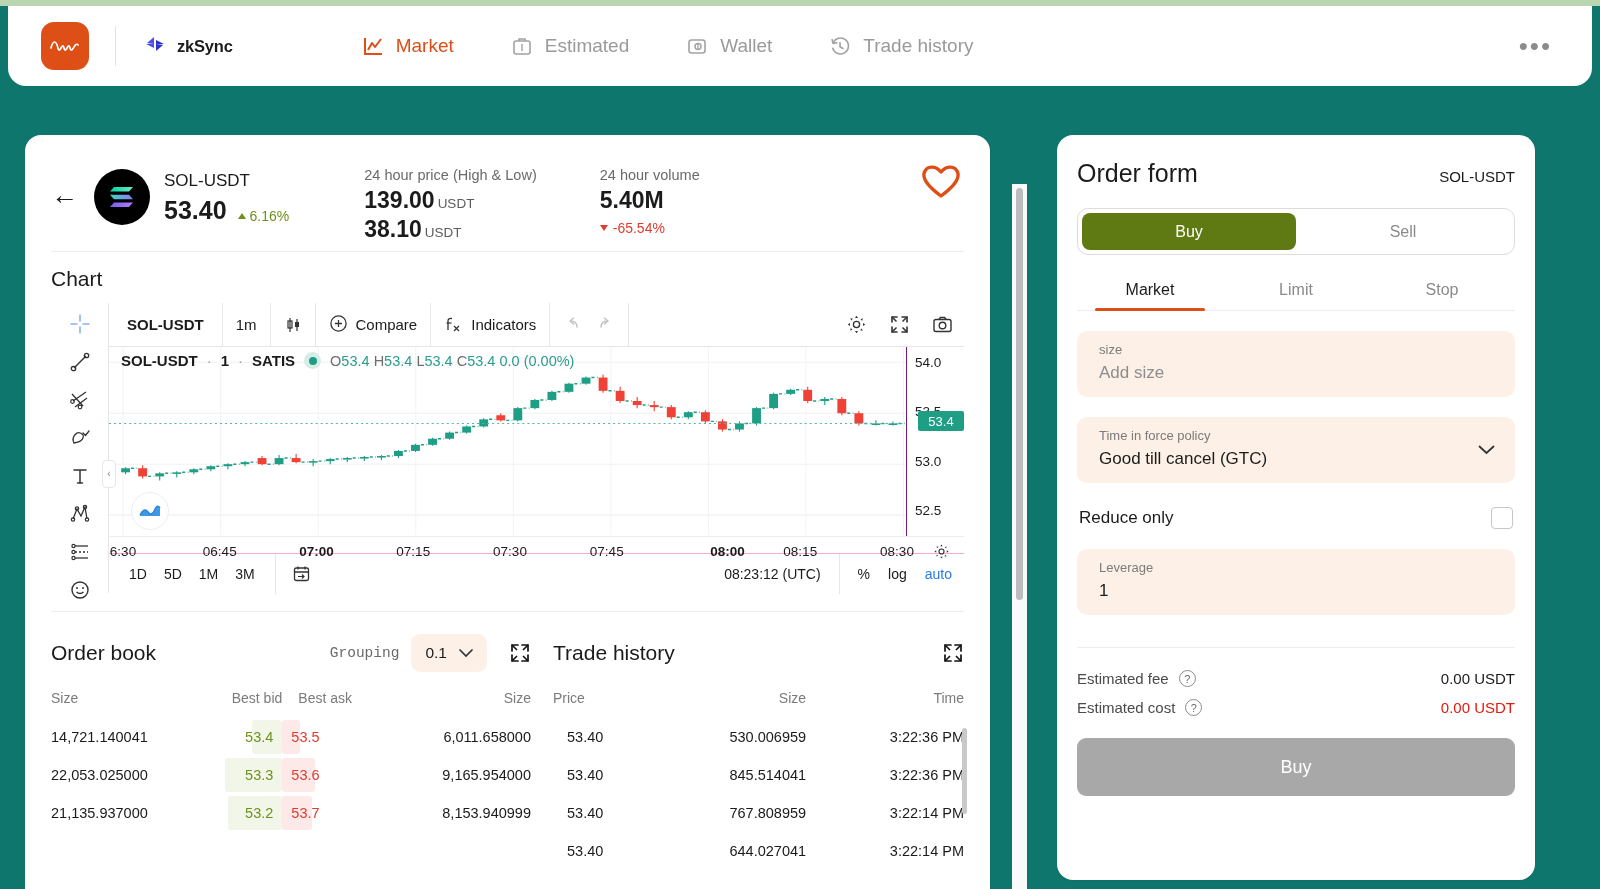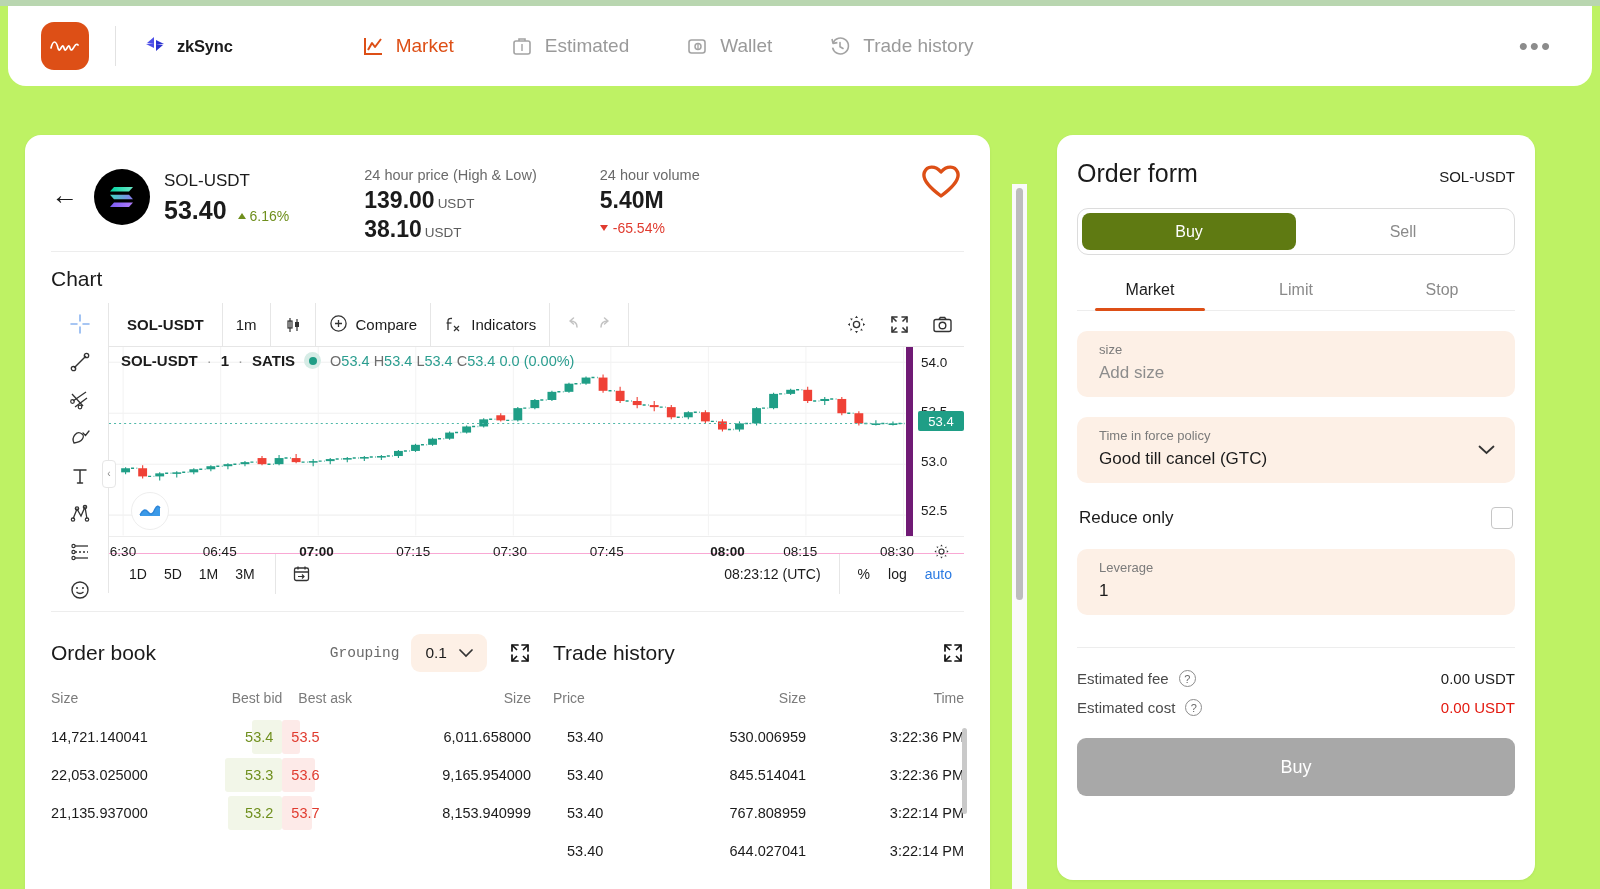--- a/index.html
+++ b/index.html
@@ -2,21 +2,21 @@
 <html><head>
 <meta charset="utf-8">
 <style>
   * { box-sizing: border-box; margin: 0; padding: 0; }
   html, body {
     width: 1600px; height: 889px;
     font-family: "Liberation Sans", sans-serif;
     background: #f3f4f2;
     overflow: hidden;
   }
-  .app { position: relative; width: 1600px; height: 889px; background:#bef264; }
+  .app { position: relative; width: 1600px; height: 889px; background:#0f766e; }
 
   
   .top-strip { position:absolute; top:0; left:0; width:1600px; height:6px; background:#b9d6b0; }
 
   
   .header {
     position:absolute; top:6px; left:8px; width:1584px; height:80px;
     background:#fff; border-radius:0 0 18px 18px;
     display:flex; align-items:center;
   }
@@ -96,21 +96,21 @@
   .legend { position:absolute; left:12px; top:5px; display:flex; align-items:center; gap:9px; z-index:4; white-space:nowrap;}
   .legend-t { font-size:15px; font-weight:bold; color:#1b1b1b; }
   .legend-dot { width:17px;height:17px;border-radius:50%;background:#d6ece6;display:flex;align-items:center;justify-content:center;}
   .legend-dot i { width:8px;height:8px;border-radius:50%;background:#1f9e86; display:block;}
   .legend-ohlc { font-size:14.5px; color:#2a9d8f; }
   .legend-ohlc b { color:#6e6e6e; font-weight:normal; }
   .price-badge {
     position:absolute; right:0; width:46px; height:20px; background:#1f9e86; color:#fff;
     font-size:13px; display:flex; align-items:center; justify-content:center; border-radius:2px; z-index:5;
   }
-  .yaxis { position:absolute; right:0; top:0; width:58px; height:100%; border-left:7px solid #701a75; }
+  .yaxis { position:absolute; right:0; top:0; width:58px; height:100%; border-left:1px solid #701a75; }
   .ytick { position:absolute; left:8px; font-size:13.5px; color:#1b1b1b; transform:translateY(-50%); }
   .xaxis { height:30px; border-top:1px solid #ededed; position:relative; }
   .xtick { position:absolute; top:7px; font-size:13.5px; color:#1b1b1b; transform:translateX(-50%); white-space:nowrap;}
   .xtick.bold { font-weight:bold; }
   .gear-x { position:absolute; right:14px; top:6px; }
   .chart-bottom { height:40px; border-top:1px solid #f9a8d4; display:flex; align-items:center; font-size:14px;}
   .cb-range { display:flex; gap:17px; padding:0 20px; color:#1b1b1b; }
   .cb-range span { cursor:pointer; }
   .cb-cal { padding:0 16px; border-left:1px solid #e6e6e6; height:40px; display:flex; align-items:center; cursor:pointer;}
   .cb-fill { flex:1 1 auto; }

